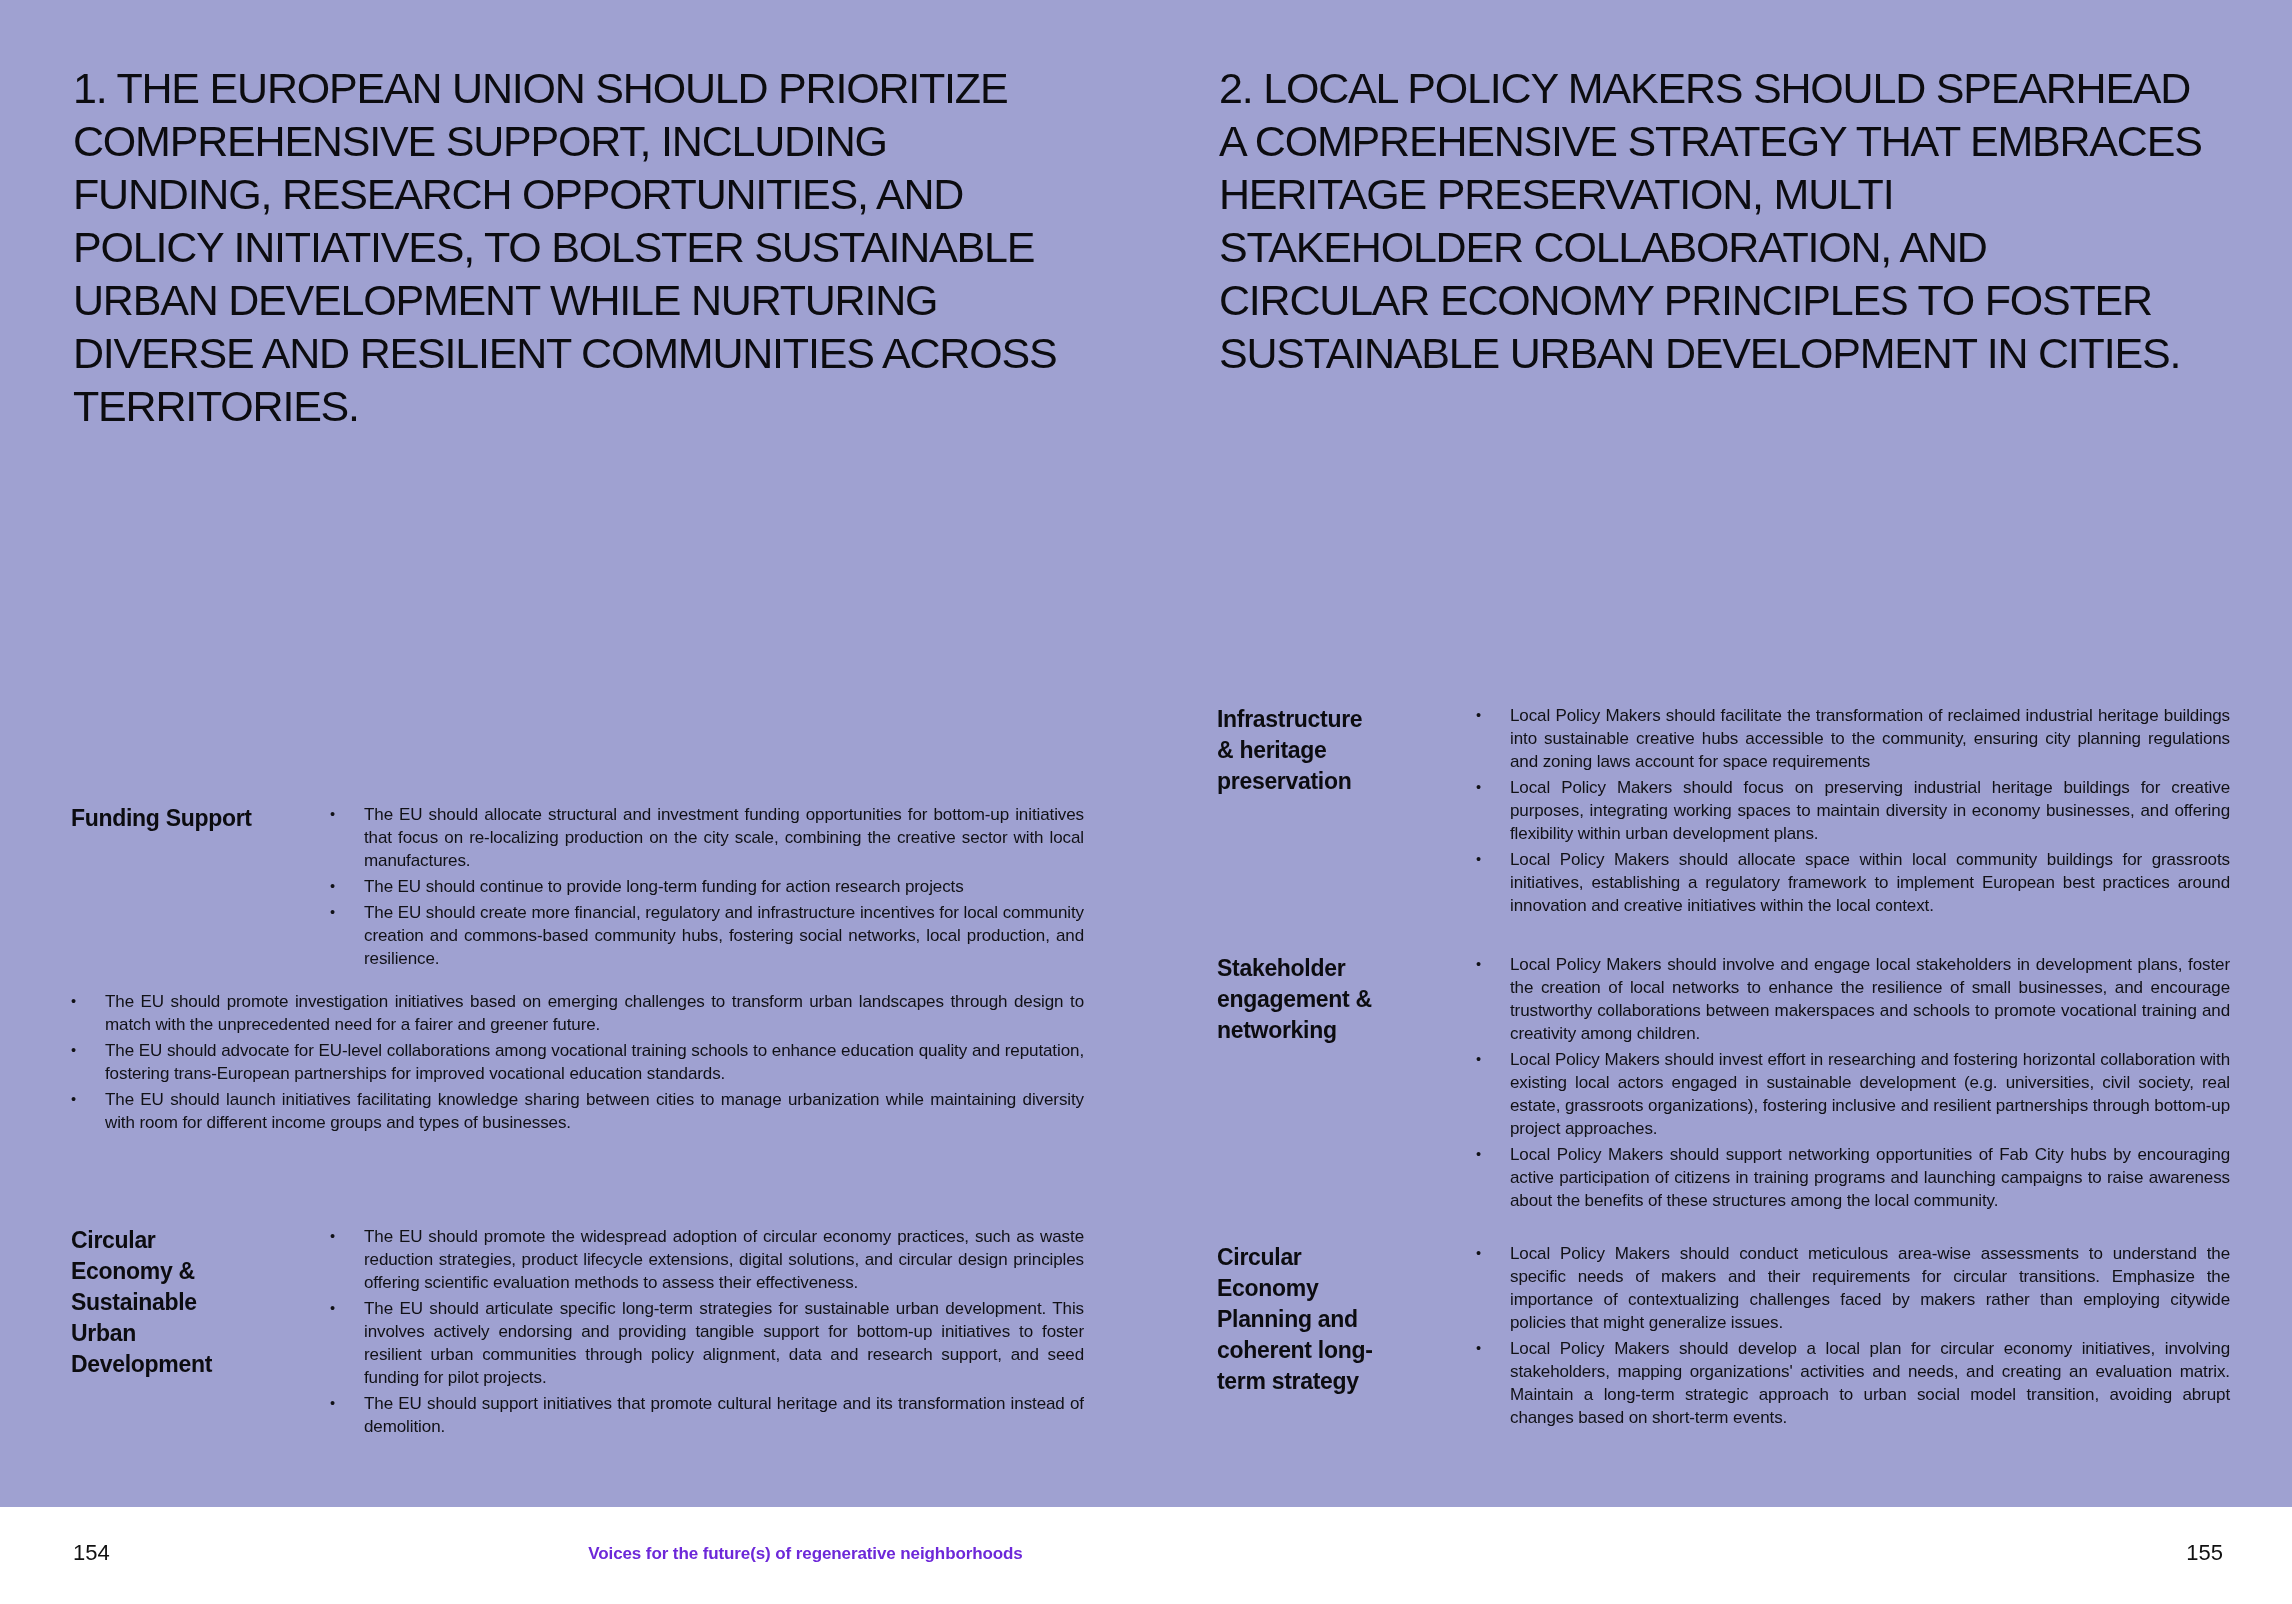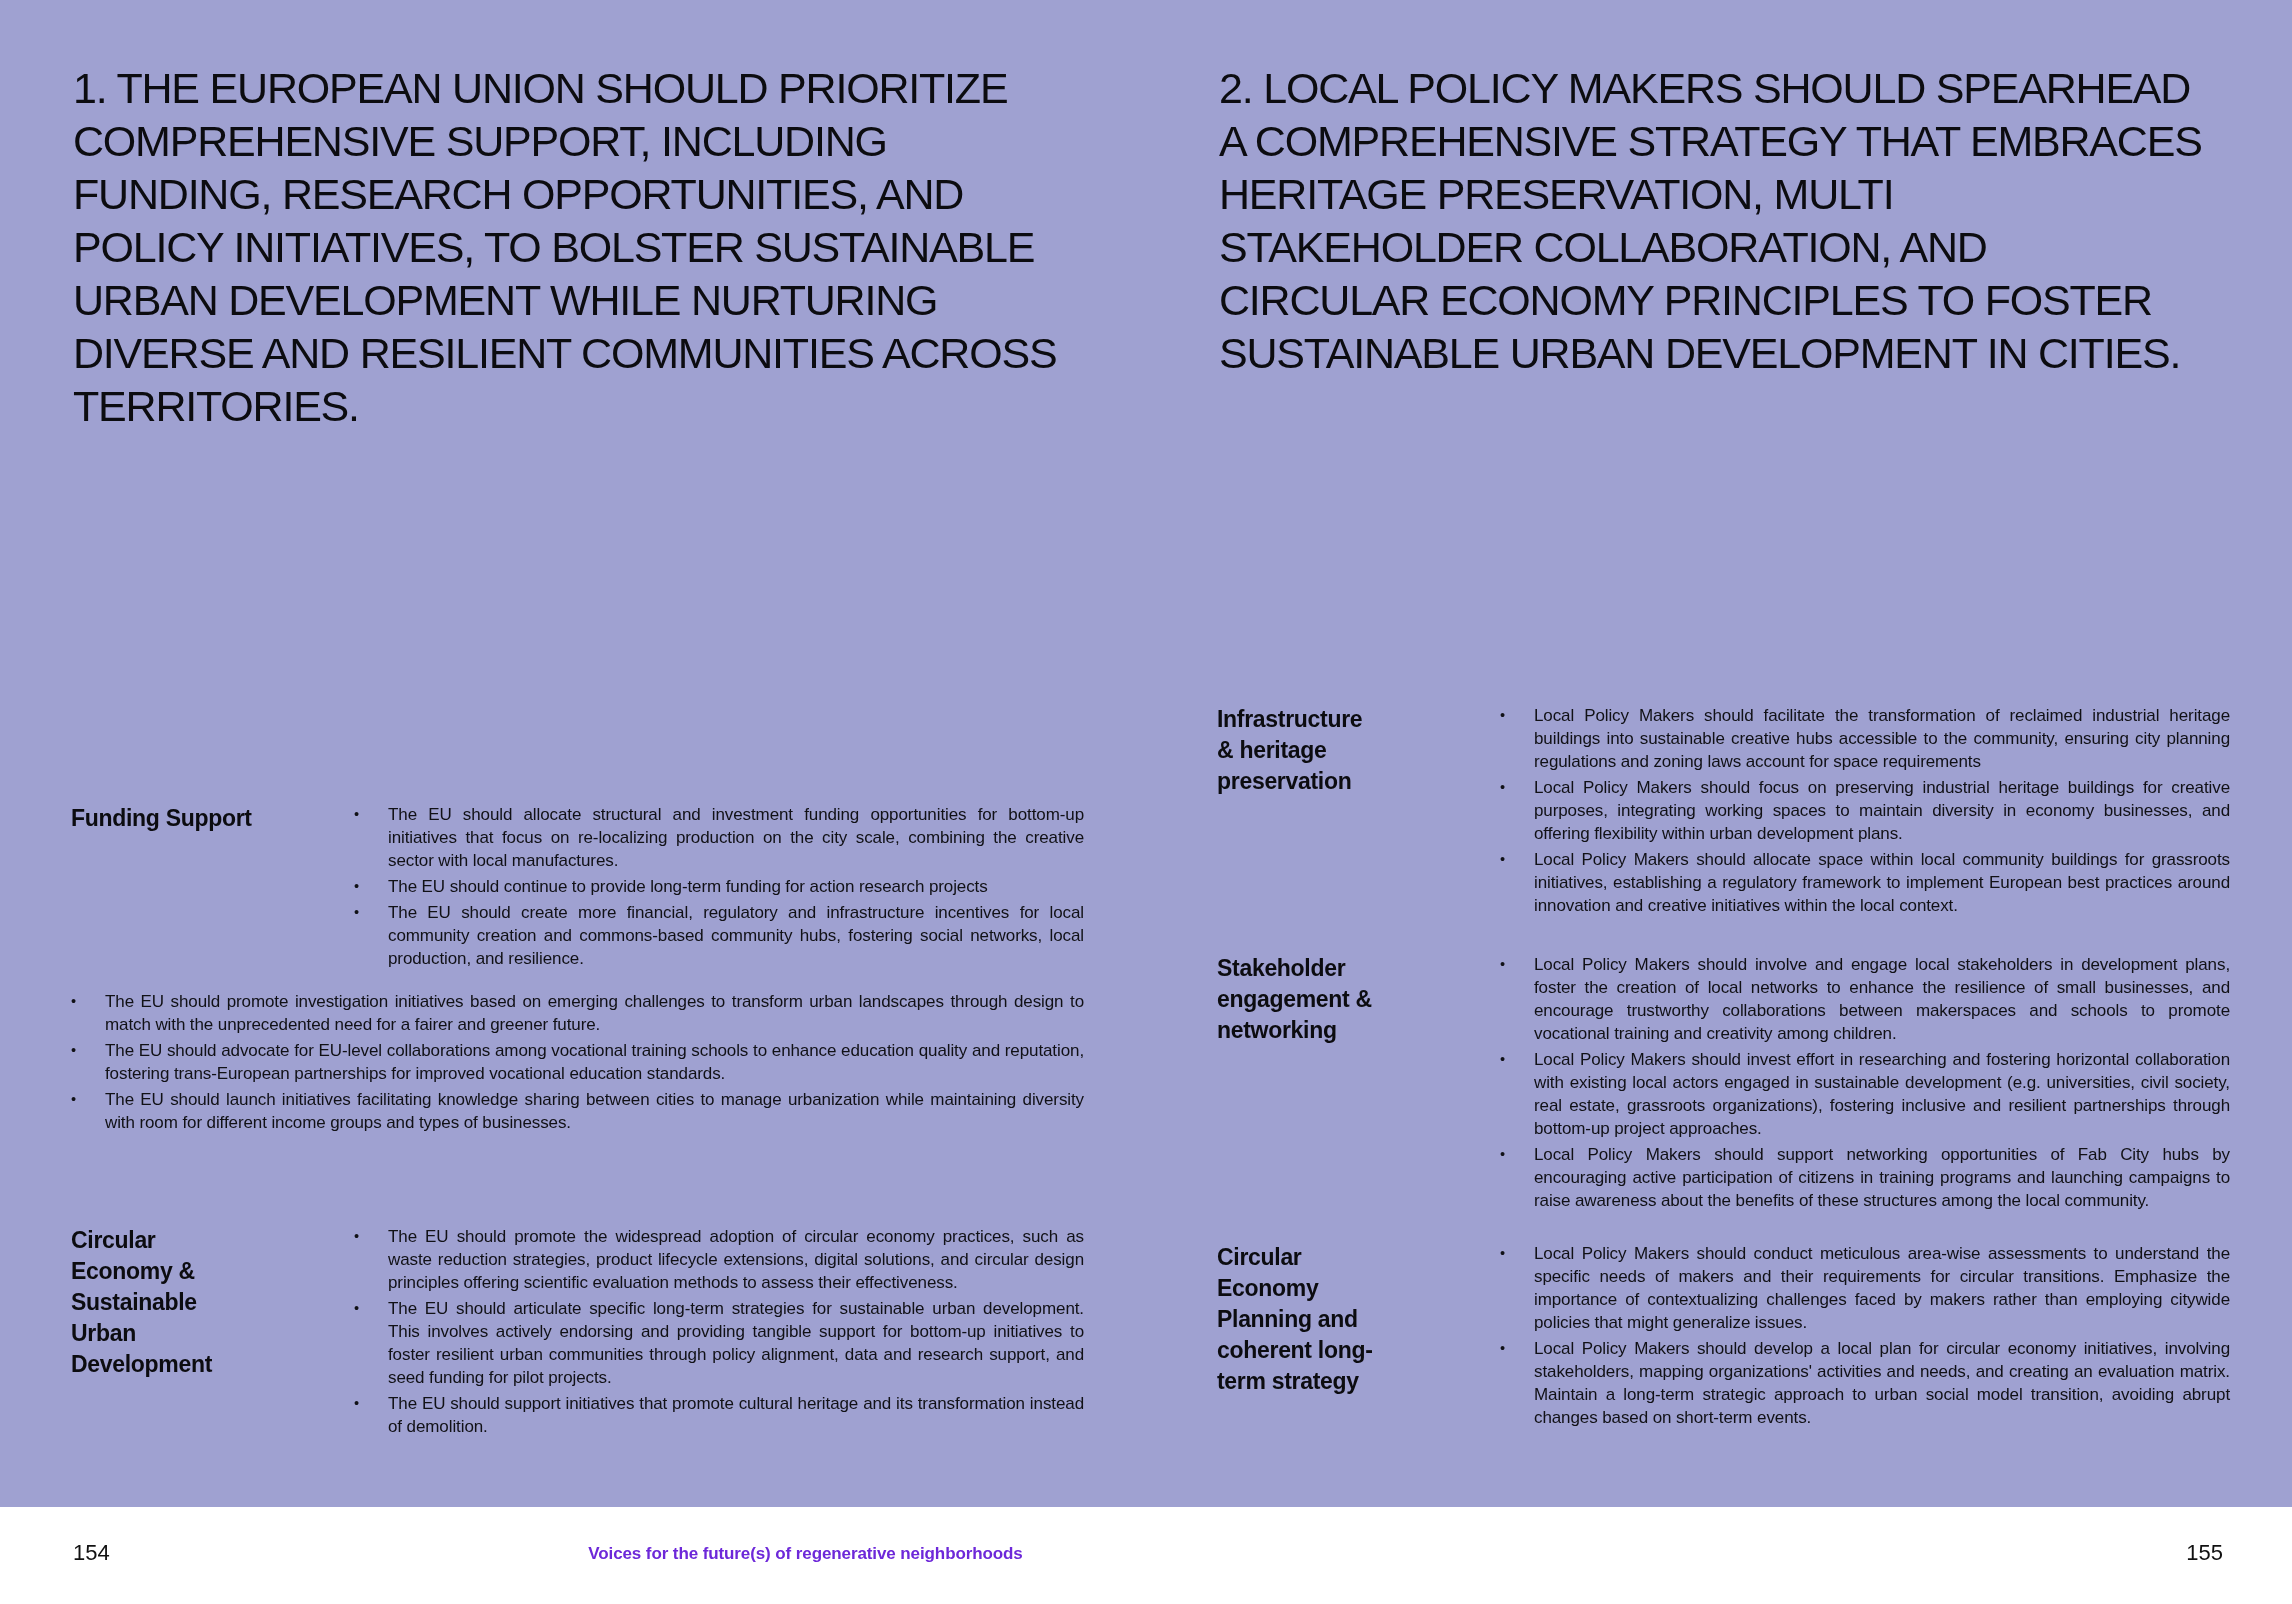--- a/index.html
+++ b/index.html
@@ -19,21 +19,21 @@
 
   .heading {
     position: absolute; left: 73px; top: 62px; width: 1009px;
     font-size: 43px; line-height: 53px; font-weight: 400;
     letter-spacing: -1.2px; text-transform: uppercase; color: #0c0c10;
   }
   .heading b { font-weight: 400; }
 
   .section-row {
     position: absolute; left: 71px; width: 1013px;
-    display: flex; align-items: flex-start; gap: 24px;
+    display: flex; align-items: flex-start;
   }
   .section-label {
     width: 259px; flex: 0 0 259px;
     font-size: 23px; line-height: 31px; font-weight: 700;
     letter-spacing: -0.3px; white-space: pre-line; color: #0c0c10;
   }
   .bullet-list { flex: 1; list-style: none; }
   .bullet-list li {
     position: relative; padding-left: 34px; margin-bottom: 2.9px;
     font-size: 17px; line-height: 23px; letter-spacing: -0.1px;

